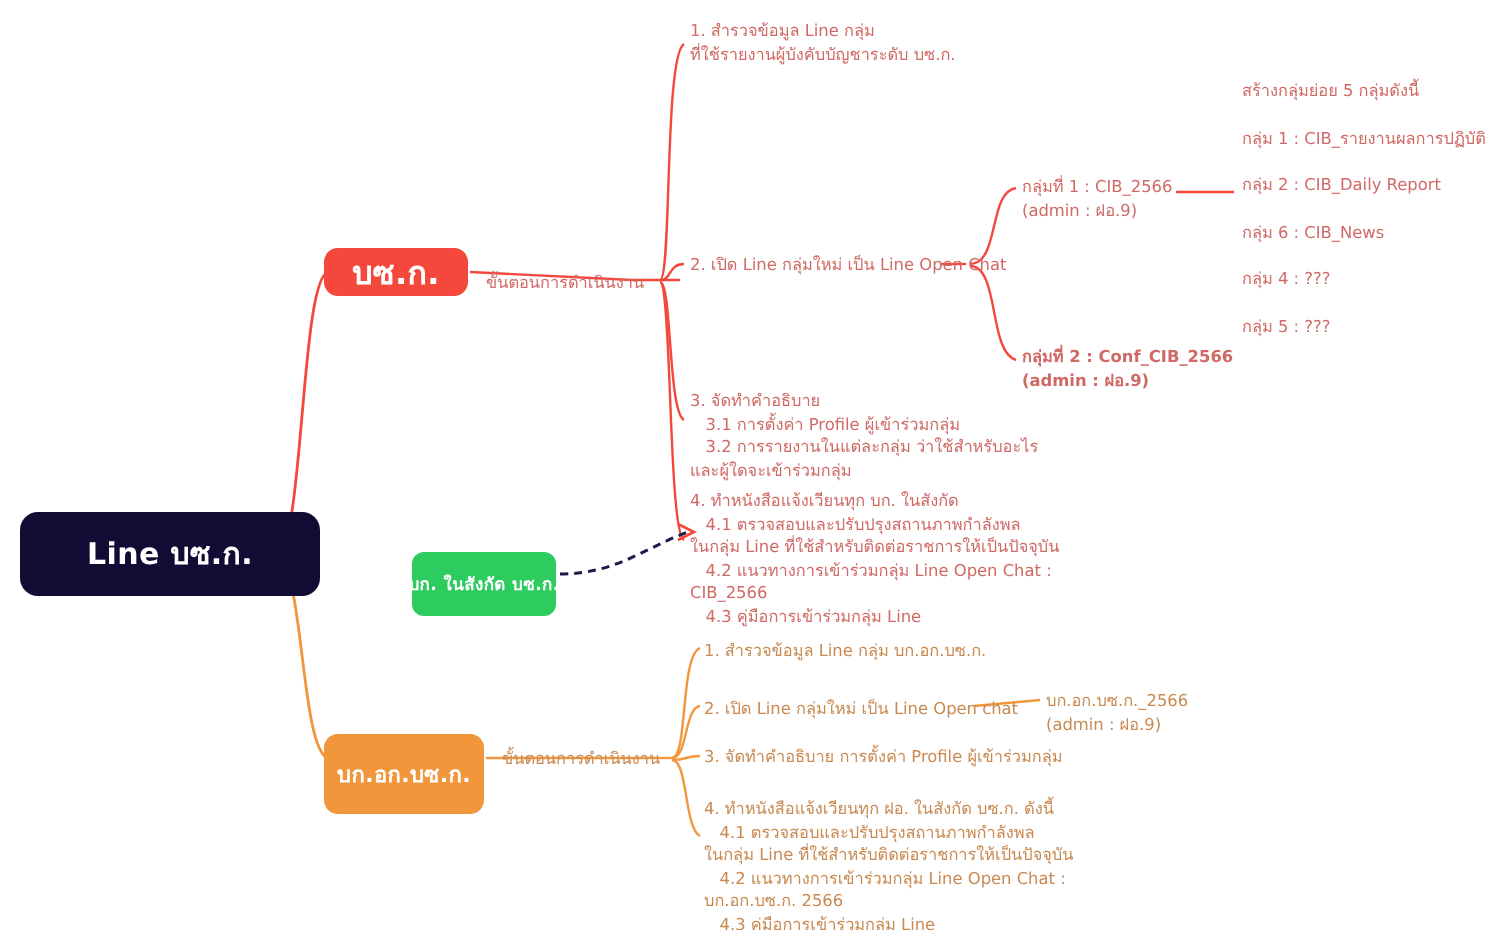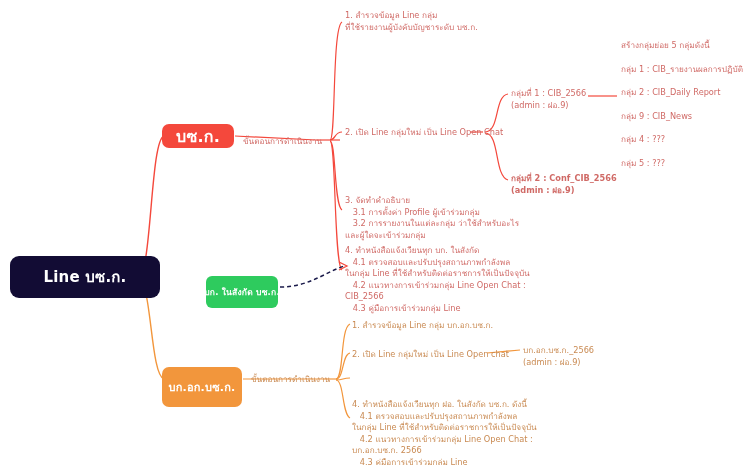--- a/index.html
+++ b/index.html
@@ -188,32 +188,33 @@
 CIB_2566
    4.3 คู่มือการเข้าร่วมกลุ่ม Line</div>
 
   <div class="txt txt-red grp1">กลุ่มที่ 1 : CIB_2566
 (admin : ฝอ.9)</div>
   <div class="txt txt-red grp2">กลุ่มที่ 2 : Conf_CIB_2566
 (admin : ฝอ.9)</div>
 
   <div class="txt txt-orange g-item1">1. สำรวจข้อมูล Line กลุ่ม บก.อก.บซ.ก.</div>
   <div class="txt txt-orange g-item2">2. เปิด Line กลุ่มใหม่ เป็น Line Open chat</div>
+  <div class="txt txt-orange g-item3">3. จัดทำคำอธิบาย การตั้งค่า Profile ผู้เข้าร่วมกลุ่ม</div>
   <div class="txt txt-orange g-item4">4. ทำหนังสือแจ้งเวียนทุก ฝอ. ในสังกัด บซ.ก. ดังนี้
    4.1 ตรวจสอบและปรับปรุงสถานภาพกำลังพล
 ในกลุ่ม Line ที่ใช้สำหรับติดต่อราชการให้เป็นปัจจุบัน
    4.2 แนวทางการเข้าร่วมกลุ่ม Line Open Chat :
 บก.อก.บซ.ก. 2566
    4.3 คู่มือการเข้าร่วมกลุ่ม Line</div>
 
   <div class="txt txt-orange ograp">บก.อก.บซ.ก._2566
 (admin : ฝอ.9)</div>
 
   <div class="panel">
     <div class="prow">สร้างกลุ่มย่อย 5 กลุ่มดังนี้</div>
     <div class="prow">กลุ่ม 1 : CIB_รายงานผลการปฏิบัติ</div>
     <div class="prow">กลุ่ม 2 : CIB_Daily Report</div>
-    <div class="prow">กลุ่ม 9 : CIB_News</div>
+    <div class="prow">กลุ่ม 6 : CIB_News</div>
     <div class="prow">กลุ่ม 4 : ???</div>
     <div class="prow">กลุ่ม 5 : ???</div>
   </div>
 
 </div>
 
 </body></html>

